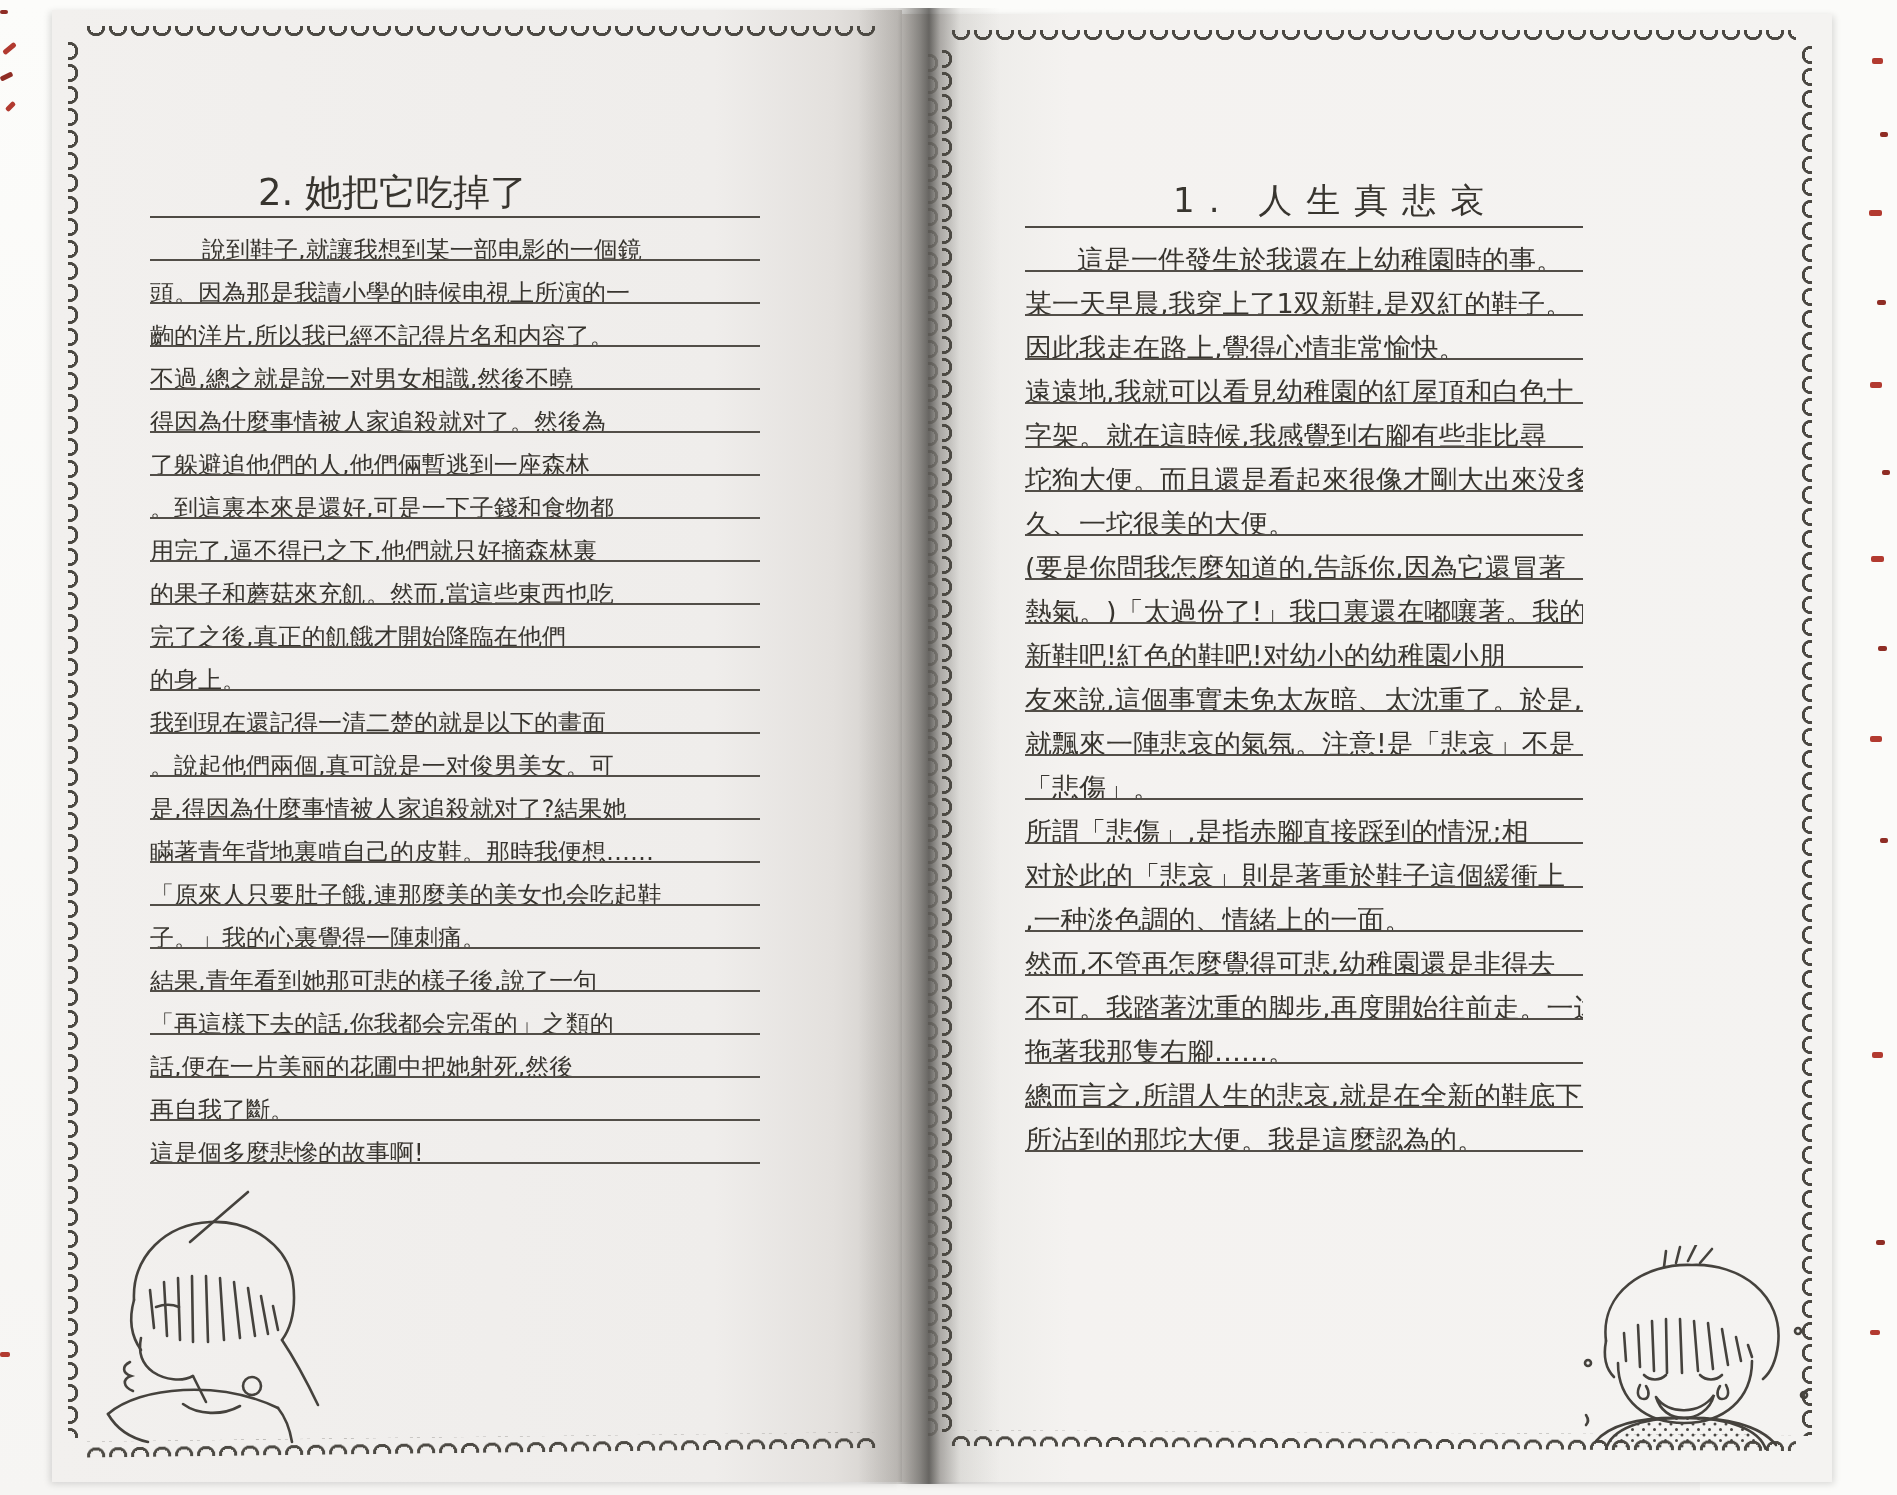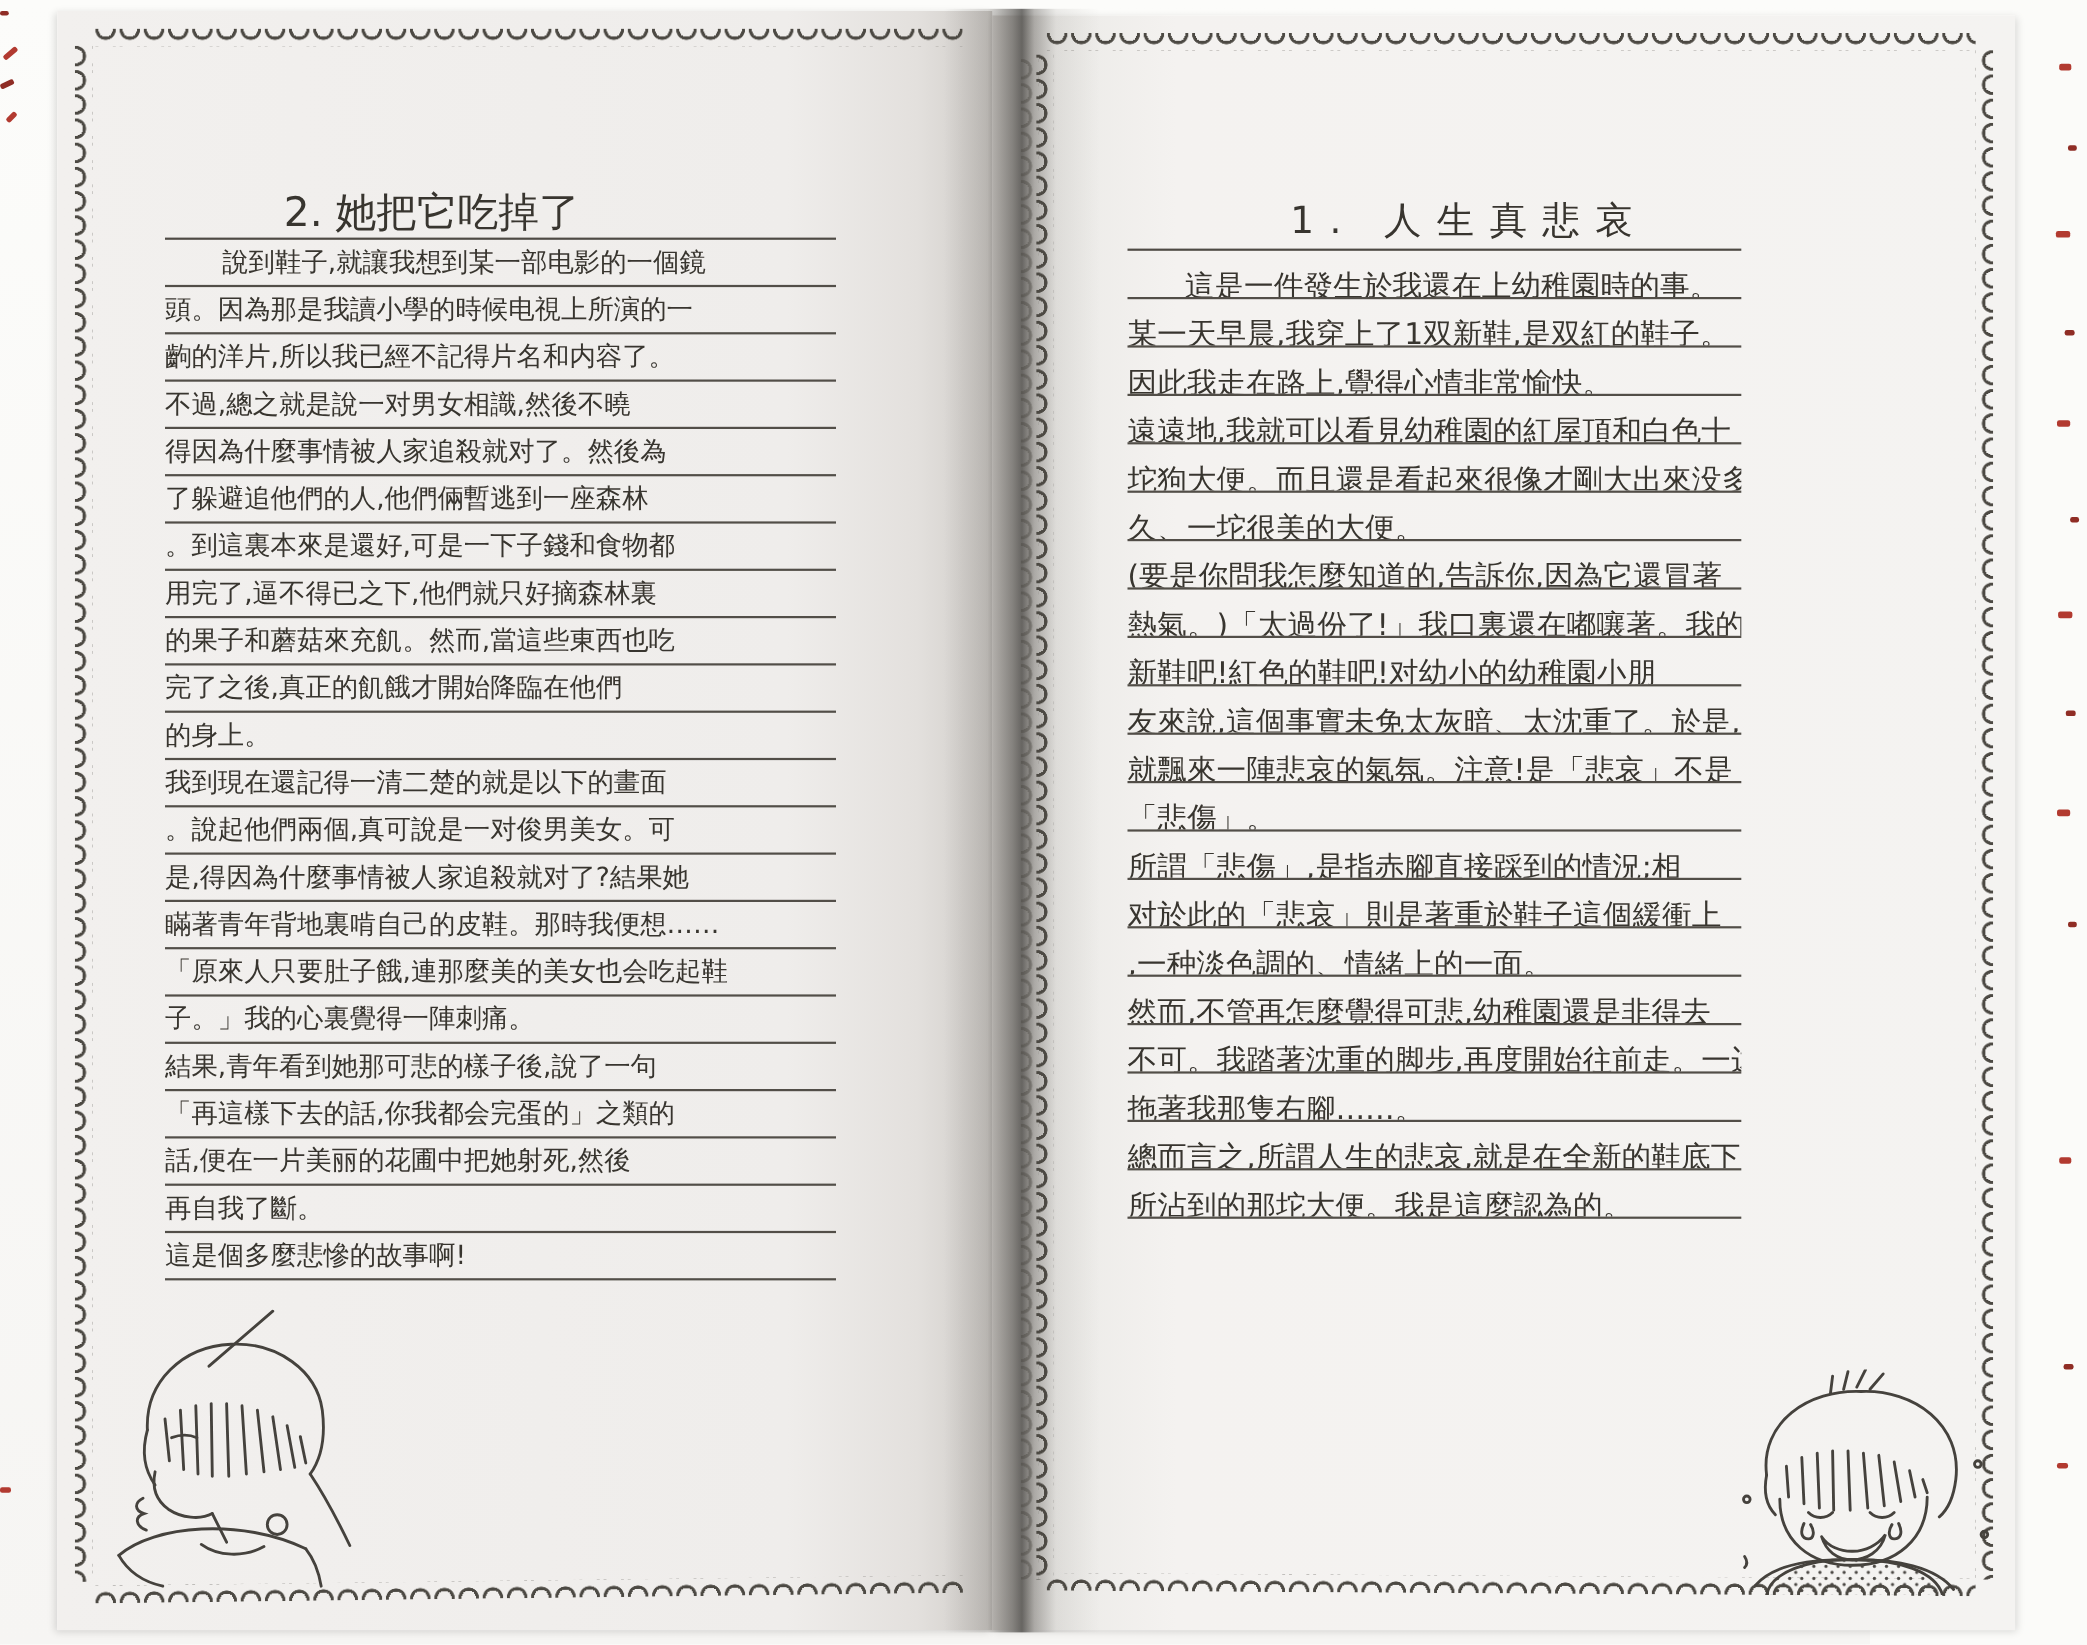--- a/index.html
+++ b/index.html
@@ -28,21 +28,21 @@
   .sc.faint{opacity:.45;}
 
   
   .col{position:absolute;color:#38352f;}
   .col.leftcol{left:150px;top:150px;width:610px;}
   .col.rightcol{left:1025px;top:150px;width:558px;}
   .pagetitle{box-sizing:border-box;border-bottom:2px solid #4e4a44;white-space:nowrap;overflow:hidden;}
   .leftcol .pagetitle{height:68px;font-size:37px;padding:18px 0 0 108px;}
   .rightcol .pagetitle{height:78px;font-size:34px;letter-spacing:14px;padding:28px 0 0 148px;}
   .line{box-sizing:border-box;border-bottom:2px solid #524e48;white-space:nowrap;overflow:hidden;}
-  .leftcol .line{height:43px;font-size:24px;padding-top:4px;}
+  .leftcol .line{height:43px;font-size:24px;padding-top:16px;}
   .rightcol .line{height:44px;font-size:27px;padding-top:14px;}
   .lines .line:first-child{padding-left:52px;}
 
   
   .illus{position:absolute;pointer-events:none;}
   #girl-left{left:100px;top:1190px;}
   #girl-right{left:1580px;top:1245px;}
 
   
   .red{position:absolute;background:#b23a30;border-radius:2px;}
@@ -95,20 +95,21 @@
       </div>
   </div>
 
   <div class="col rightcol">
     <div class="pagetitle">1. 人生真悲哀</div>
     <div class="lines">
         <div class="line">這是一件發生於我還在上幼稚園時的事。</div>
         <div class="line">某一天早晨,我穿上了1双新鞋,是双紅的鞋子。</div>
         <div class="line">因此我走在路上,覺得心情非常愉快。</div>
         <div class="line">遠遠地,我就可以看見幼稚園的紅屋頂和白色十</div>
+        <div class="line">字架。就在這時候,我感覺到右腳有些非比尋</div>
         <div class="line">坨狗大便。而且還是看起來很像才剛大出來没多</div>
         <div class="line">久、一坨很美的大便。</div>
         <div class="line">(要是你問我怎麼知道的,告訴你,因為它還冒著</div>
         <div class="line">熱氣。)「太過份了!」我口裏還在嘟嚷著。我的</div>
         <div class="line">新鞋吧!紅色的鞋吧!对幼小的幼稚園小朋</div>
         <div class="line">友來說,這個事實未免太灰暗、太沈重了。於是,</div>
         <div class="line">就飄來一陣悲哀的氣氛。注意!是「悲哀」不是</div>
         <div class="line">「悲傷」。</div>
         <div class="line">所謂「悲傷」,是指赤腳直接踩到的情況;相</div>
         <div class="line">对於此的「悲哀」則是著重於鞋子這個緩衝上</div>

